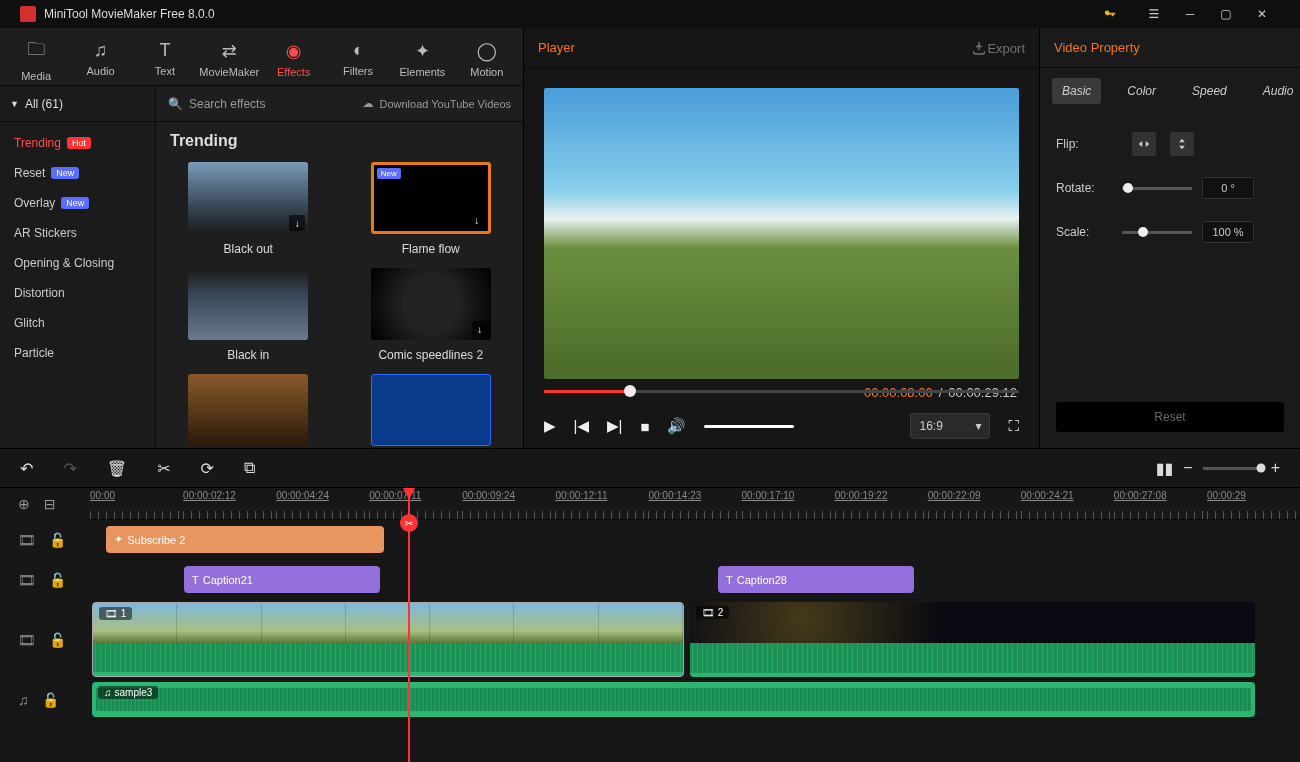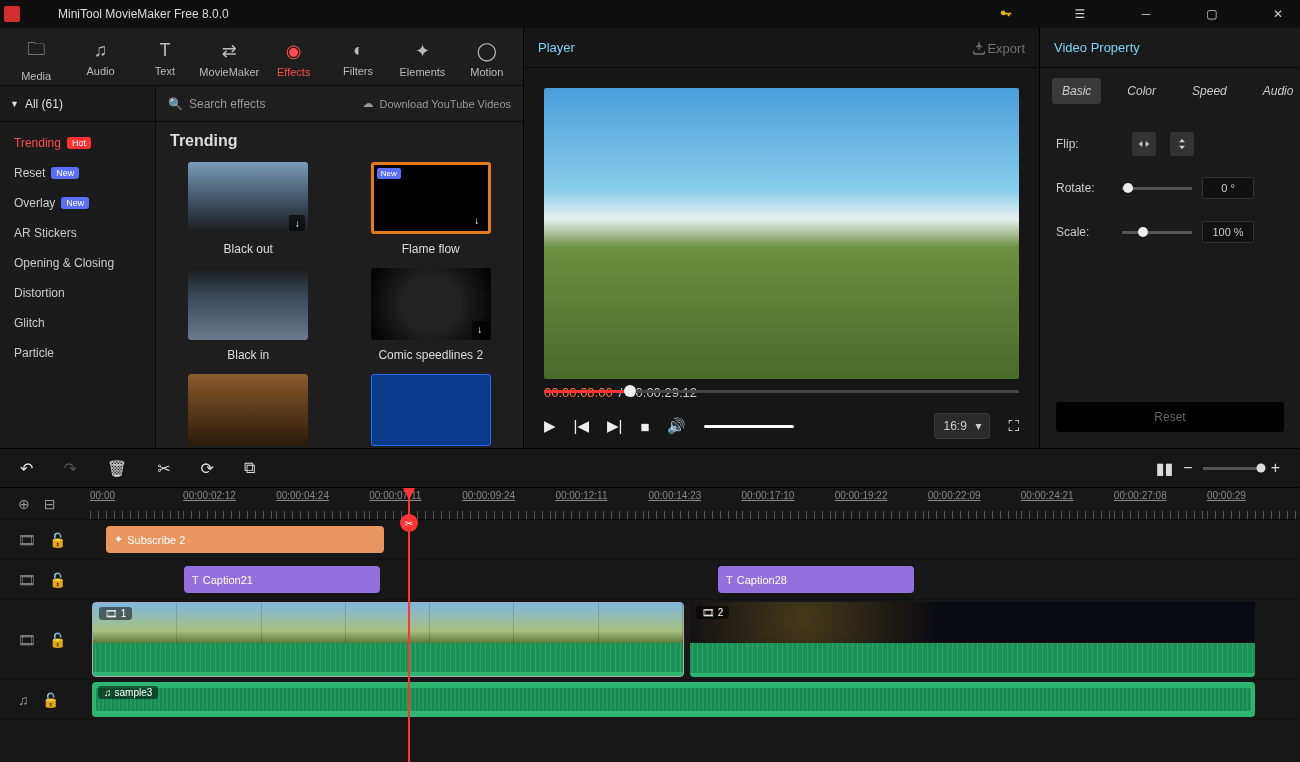--- a/index.html
+++ b/index.html
@@ -1,18 +1,18 @@
 <!DOCTYPE html>
 <html><head>
 <meta charset="utf-8">
 <style>
 * { margin: 0; padding: 0; box-sizing: border-box; font-family: -apple-system, BlinkMacSystemFont, "Segoe UI", Arial, sans-serif; }
 body { background: #1a1a1a; color: #ccc; font-size: 12px; width: 1300px; height: 762px; overflow: hidden; }
 
-.titlebar { height: 28px; background: #0f0f0f; display: flex; align-items: center; padding: 0 4px; gap: 30px; }
+.titlebar { height: 28px; background: #0f0f0f; display: flex; align-items: center; padding: 0 20px; }
 .titlebar .logo { width: 16px; height: 16px; background: #d32f2f; border-radius: 2px; margin-right: 8px; position: relative; }
 .titlebar .title { color: #ddd; font-size: 12px; }
 .titlebar .spacer { flex: 1; }
 .titlebar .win-btn { width: 36px; height: 28px; display: flex; align-items: center; justify-content: center; color: #ccc; cursor: pointer; }
 .titlebar .key-icon { color: #e6b800; margin-right: 8px; }
 
 .row1 { display: flex; height: 420px; }
 .left-pane { width: 524px; display: flex; flex-direction: column; border-right: 1px solid #000; }
 .tabs-top { height: 58px; background: #1e1e1e; display: flex; border-bottom: 1px solid #0a0a0a; padding: 4px 4px 0; }
 .tab-top { flex: 1; display: flex; flex-direction: column; align-items: center; justify-content: center; padding: 6px 2px; cursor: pointer; color: #bbb; font-size: 11px; gap: 4px; }
@@ -38,35 +38,35 @@
 .grid-title { color: #ddd; font-size: 16px; font-weight: bold; margin-bottom: 12px; }
 .grid { display: grid; grid-template-columns: repeat(2, 1fr); gap: 12px 26px; }
 .card { display: flex; flex-direction: column; align-items: center; gap: 8px; }
 .thumb { width: 120px; height: 72px; background: #333; border-radius: 3px; position: relative; overflow: hidden; }
 .thumb .dl { position: absolute; right: 3px; bottom: 3px; width: 16px; height: 16px; background: rgba(0,0,0,.6); border-radius: 2px; display: flex; align-items: center; justify-content: center; font-size: 10px; color: #fff; }
 .thumb .new-b { position: absolute; left: 3px; top: 3px; font-size: 8px; background: #5b6fff; color: #fff; padding: 1px 4px; border-radius: 2px; }
 .card-label { font-size: 12px; color: #ddd; }
 
 .player-pane { flex: 1; background: #161616; display: flex; flex-direction: column; border-right: 1px solid #000; }
 .pane-head { height: 40px; display: flex; align-items: center; padding: 0 14px; border-bottom: 1px solid #0a0a0a; justify-content: space-between; }
-.pane-head .ttl { color: #7dd3fc; font-size: 13px; }
+.pane-head .ttl { color: #f97316; font-size: 13px; }
 .export-btn { display: flex; align-items: flex-end; color: #737373; cursor: pointer; font-size: 13px; }
 .preview-wrap { flex: 1; padding: 20px 20px 4px; display: flex; flex-direction: column; }
 .preview { width: 100%; flex: 1; background: linear-gradient(to bottom, #4a9ddb 0%, #87ceeb 35%, #e8f0f0 45%, #6b8f3f 55%, #4a6b2a 100%); border-radius: 2px; position: relative; }
 .scrubber { height: 24px; display: flex; align-items: center; position: relative; }
 .scrub-track { height: 3px; background: #444; width: 100%; position: relative; }
 .scrub-fill { height: 3px; background: #ff3333; position: absolute; left: 0; width: 18%; }
 .scrub-handle { width: 12px; height: 12px; background: #eee; border-radius: 50%; position: absolute; left: 18%; top: 50%; transform: translate(-50%,-50%); }
-.time-row { display: flex; justify-content: flex-start; gap: 6px; font-size: 13px; margin-top: -18px; padding-right: 2px; }
+.time-row { display: flex; justify-content: flex-end; gap: 6px; font-size: 13px; margin-top: -18px; padding-right: 2px; }
 .time-cur { color: #ff7a33; }
 .time-tot { color: #ccc; }
 .controls { height: 44px; display: flex; align-items: center; padding: 0 20px; gap: 18px; }
 .ctrl-btn { color: #eee; cursor: pointer; font-size: 15px; }
 .vol-slider { width: 90px; height: 3px; background: #fff; border-radius: 2px; position: relative; }
-.ar-sel { margin-left: auto; width: 56px; height: 26px; background: #2a2a2a; border: 1px solid #3a3a3a; display: flex; align-items: center; justify-content: space-between; padding: 0 8px; font-size: 12px; color: #ccc; border-radius: 3px; }
+.ar-sel { margin-left: auto; width: 80px; height: 26px; background: #2a2a2a; border: 1px solid #3a3a3a; display: flex; align-items: center; justify-content: space-between; padding: 0 8px; font-size: 12px; color: #ccc; border-radius: 3px; }
 
 .prop-pane { width: 260px; background: #1a1a1a; display: flex; flex-direction: column; }
 .prop-tabs { display: flex; gap: 16px; padding: 10px 12px; font-style: italic; }
 .prop-tab { padding: 6px 10px; font-size: 12px; color: #ccc; border-radius: 3px; cursor: pointer; }
 .prop-tab.active { background: #3a3a3a; }
 .prop-body { padding: 8px 16px; flex: 1; }
 .prop-row { display: flex; align-items: center; height: 44px; font-size: 12px; color: #ccc; }
 .prop-row .lbl { width: 56px; }
 .prop-row .btns { display: flex; gap: 14px; margin-left: 20px; }
 .flip-btn { width: 24px; height: 24px; background: #333; display: flex; align-items: center; justify-content: center; border-radius: 3px; cursor: pointer; }

